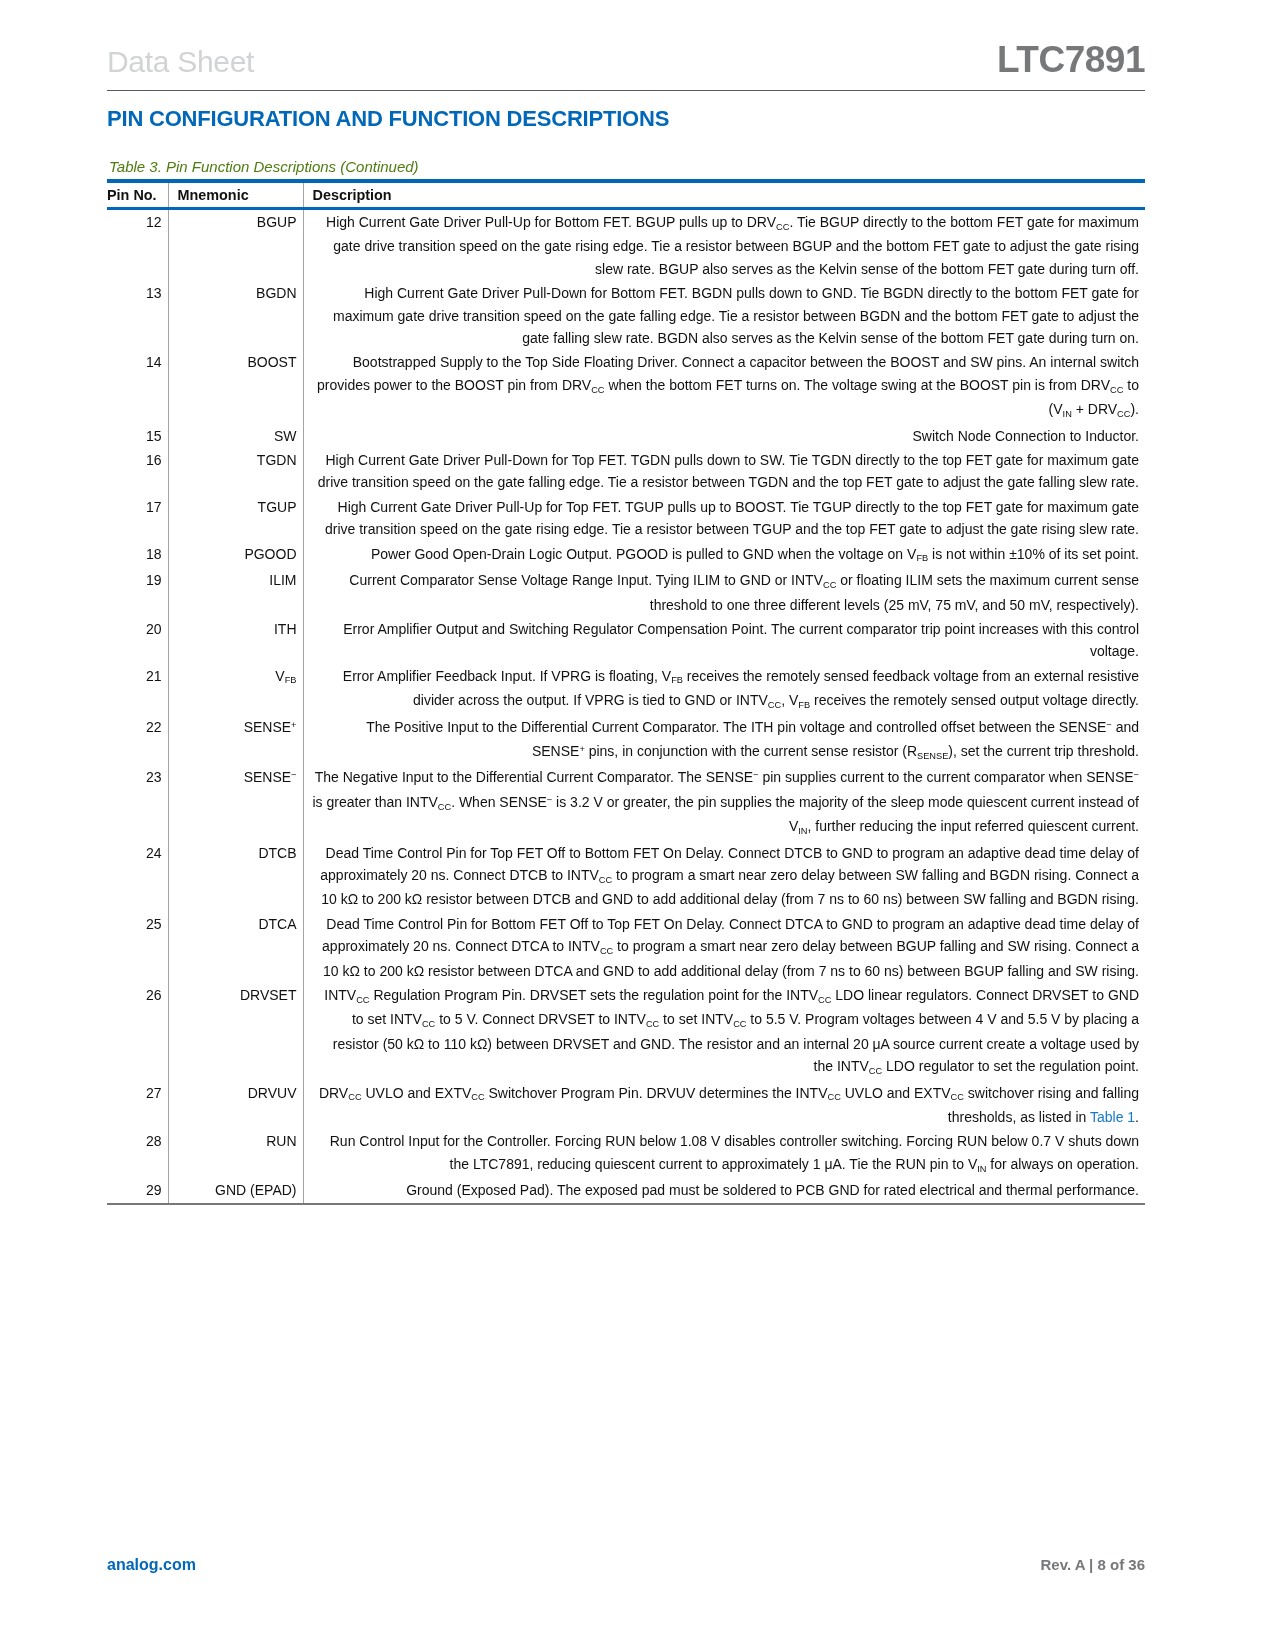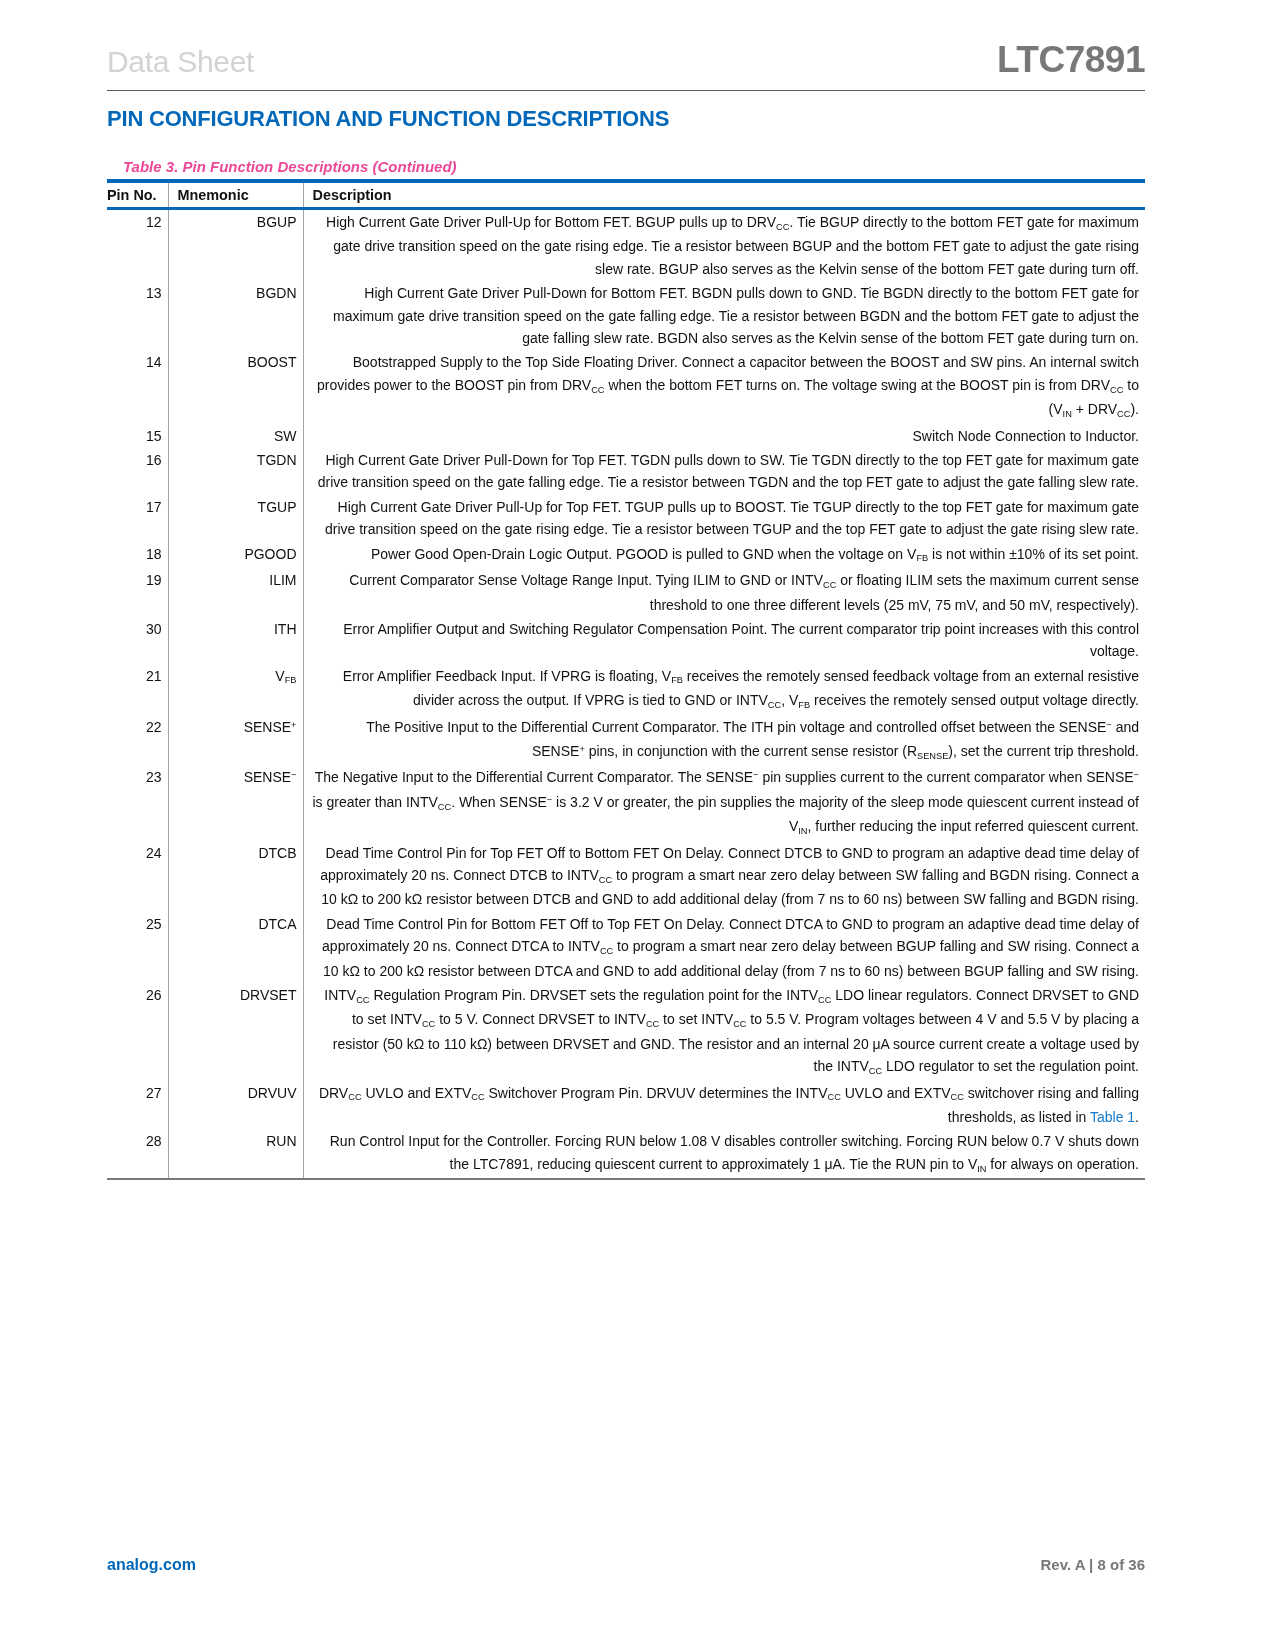--- a/index.html
+++ b/index.html
@@ -11,21 +11,21 @@
     --header-gray-light:#d1d3d4; --header-gray-dark:#77787a;
   }
   .doc-header { display:flex; justify-content:space-between; align-items:baseline; }
   .doc-type { font-size:30px; line-height:32px; color:var(--header-gray-light); letter-spacing:-0.3px; }
   .part-number { font-size:37px; line-height:32px; font-weight:bold; color:var(--header-gray-dark); letter-spacing:-0.5px; }
   .header-rule { border:none; border-top:1.5px solid #595a5c; margin:12px 0 0 0; }
   h1.section-title {
     font-size:22px; line-height:24px; font-weight:bold; letter-spacing:-0.2px;
     color:var(--accent-blue); margin:16px 0 0 0;
   }
-  .table-title { font-size:15px; font-weight:bold; font-style:italic; color:#ec4899; margin:27px 0 4px 16px; }
+  .table-title { font-size:15px; font-weight:normal; font-style:italic; color:#4d7c0f; margin:27px 0 4px 2px; }
   table.pin-table { width:100%; border-collapse:collapse; table-layout:fixed; }
   col.c-pin { width:61px; } col.c-mn { width:135px; }
   thead tr { border-top:4px solid var(--accent-blue); border-bottom:3px solid var(--accent-blue); }
   th { text-align:left; font-size:14.4px; line-height:20px; padding:2px 8px 2px 0; color:#111;margin-left:13px; }
   td {
     vertical-align:top; font-size:14px; line-height:22.4px;
     padding:1px 6px 1px 0; color:#111; word-wrap:break-word;text-align:right;
   }
   th:nth-child(2), th:nth-child(3), td:nth-child(2), td:nth-child(3) {
     border-left:1px solid #a2a4a7; padding-left:9px;
@@ -106,21 +106,21 @@
           <td>18</td>
           <td>PGOOD</td>
           <td>Power Good Open-Drain Logic Output. PGOOD is pulled to GND when the voltage on V<sub>FB</sub> is not within ±10% of its set point.</td>
         </tr>
         <tr>
           <td>19</td>
           <td>ILIM</td>
           <td>Current Comparator Sense Voltage Range Input. Tying ILIM to GND or INTV<sub>CC</sub> or floating ILIM sets the maximum current sense threshold to one three different levels (25 mV, 75 mV, and 50 mV, respectively).</td>
         </tr>
         <tr>
-          <td>30</td>
+          <td>20</td>
           <td>ITH</td>
           <td>Error Amplifier Output and Switching Regulator Compensation Point. The current comparator trip point increases with this control voltage.</td>
         </tr>
         <tr>
           <td>21</td>
           <td>V<sub>FB</sub></td>
           <td>Error Amplifier Feedback Input. If VPRG is floating, V<sub>FB</sub> receives the remotely sensed feedback voltage from an external resistive divider across the output. If VPRG is tied to GND or INTV<sub>CC</sub>, V<sub>FB</sub> receives the remotely sensed output voltage directly.</td>
         </tr>
         <tr>
           <td>22</td>
@@ -150,20 +150,25 @@
         <tr>
           <td>27</td>
           <td>DRVUV</td>
           <td>DRV<sub>CC</sub> UVLO and EXTV<sub>CC</sub> Switchover Program Pin. DRVUV determines the INTV<sub>CC</sub> UVLO and EXTV<sub>CC</sub> switchover rising and falling thresholds, as listed in <span class="link">Table 1</span>.</td>
         </tr>
         <tr>
           <td>28</td>
           <td>RUN</td>
           <td>Run Control Input for the Controller. Forcing RUN below 1.08 V disables controller switching. Forcing RUN below 0.7 V shuts down the LTC7891, reducing quiescent current to approximately 1 μA. Tie the RUN pin to V<sub>IN</sub> for always on operation.</td>
         </tr>
+        <tr>
+          <td>29</td>
+          <td>GND (EPAD)</td>
+          <td>Ground (Exposed Pad). The exposed pad must be soldered to PCB GND for rated electrical and thermal performance.</td>
+        </tr>
       </tbody>
   </table>
 
   <footer class="page-footer">
     <a class="site-link">analog.com</a>
     <span class="rev-label">Rev. A | 8 of 36</span>
   </footer>
 
 </div>
 

